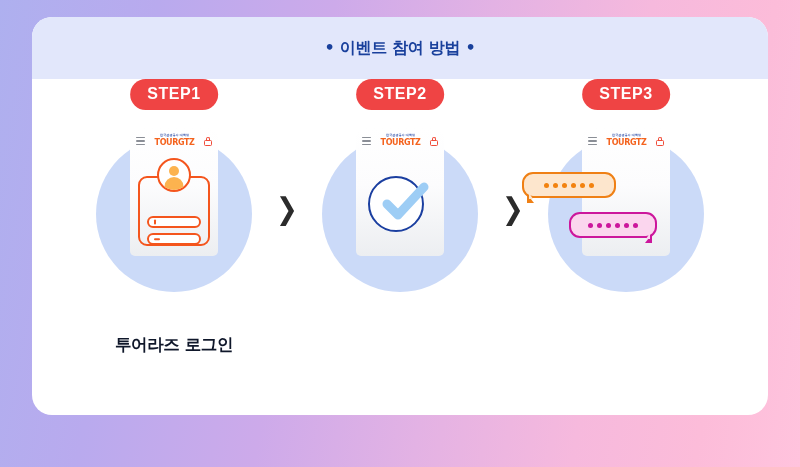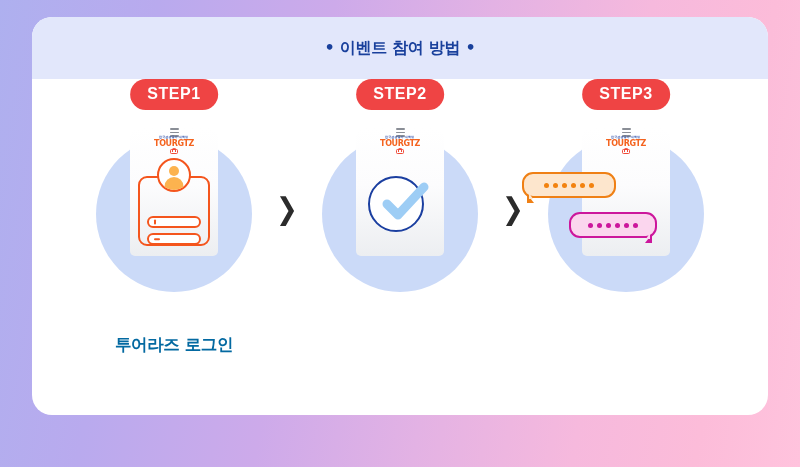--- a/index.html
+++ b/index.html
@@ -143,21 +143,20 @@
     overflow: visible;
   }
 
   .phone-bar {
     position: relative;
     height: 26px;
     display: flex;
     align-items: center;
     padding: 0 6px;
     box-sizing: border-box;
-    flex-direction: column;
   }
 
   .hamburger {
     width: 9px;
     display: flex;
     flex-direction: column;
     gap: 2px;
   }
   .hamburger i {
     display: block;
@@ -391,21 +390,21 @@
     border-top: 6px solid transparent;
   }
   .bubble.pink .dot {
     width: 5px; height: 5px; border-radius: 50%; background: #cc179c;
   }
 
   
   .caption {
     margin-top: 42px;
     text-align: center;
-    color: #0369a1;
+    color: #0f172a;
     font-size: 16.5px;
     font-weight: bold;
     line-height: 1.38;
     letter-spacing: -0.4px;
     white-space: pre-line;
   }
 </style>
 </head>
 <body>
 

